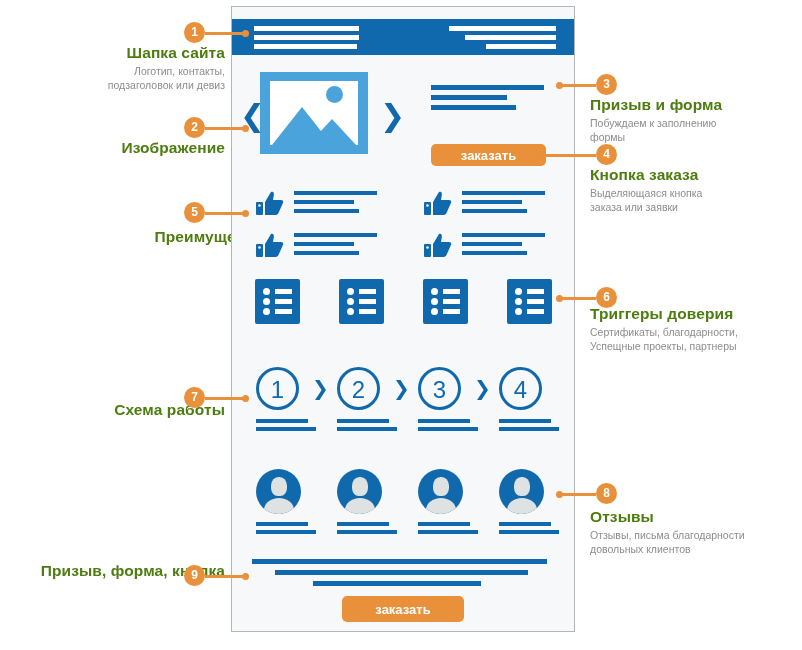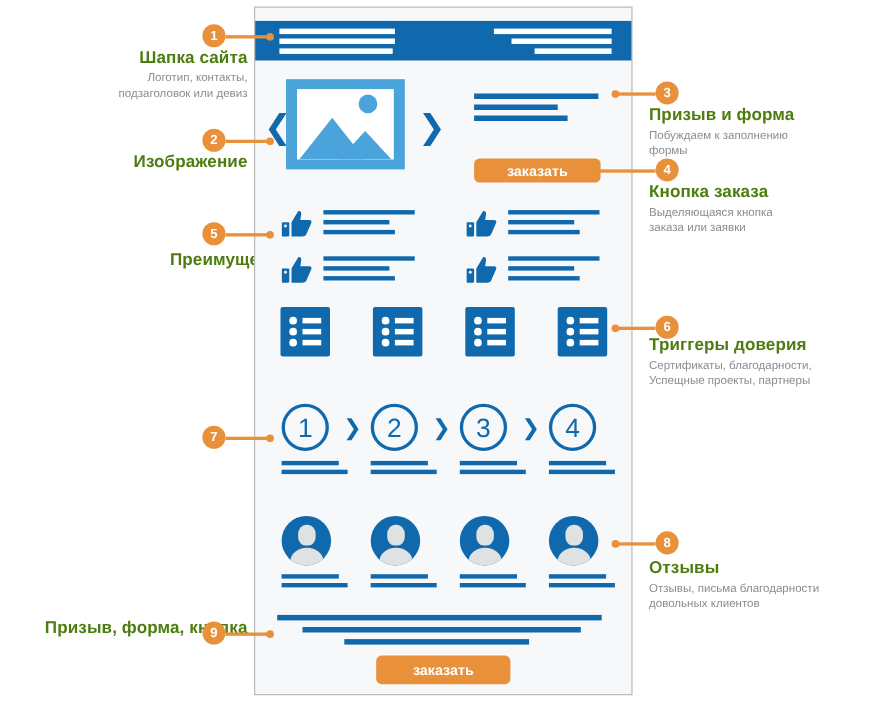--- a/index.html
+++ b/index.html
@@ -312,20 +312,21 @@
     <div class="leader-dot" style="left: 556px; top: 295px;"></div>
     <div class="badge" style="left: 596px; top: 287px;">6</div>
     <div class="callout right" style="left: 590px; top: 305px;">
       <div class="callout-title">Триггеры доверия</div>
       <div class="callout-desc">Сертификаты, благодарности,<br>Успещные проекты, партнеры</div>
     </div>
     <div class="leader" style="left: 205px; top: 397px; width: 41px;"></div>
     <div class="leader-dot" style="left: 242px; top: 395px;"></div>
     <div class="badge" style="left: 184px; top: 387px;">7</div>
     <div class="callout left" style="left: 0px; top: 401px;">
+      <div class="callout-title">Схема работы</div>
     </div>
     <div class="leader" style="left: 558px; top: 493px; width: 38px;"></div>
     <div class="leader-dot" style="left: 556px; top: 491px;"></div>
     <div class="badge" style="left: 596px; top: 483px;">8</div>
     <div class="callout right" style="left: 590px; top: 508px;">
       <div class="callout-title">Отзывы</div>
       <div class="callout-desc">Отзывы, письма благодарности<br>довольных клиентов</div>
     </div>
     <div class="leader" style="left: 205px; top: 575px; width: 41px;"></div>
     <div class="leader-dot" style="left: 242px; top: 573px;"></div>

